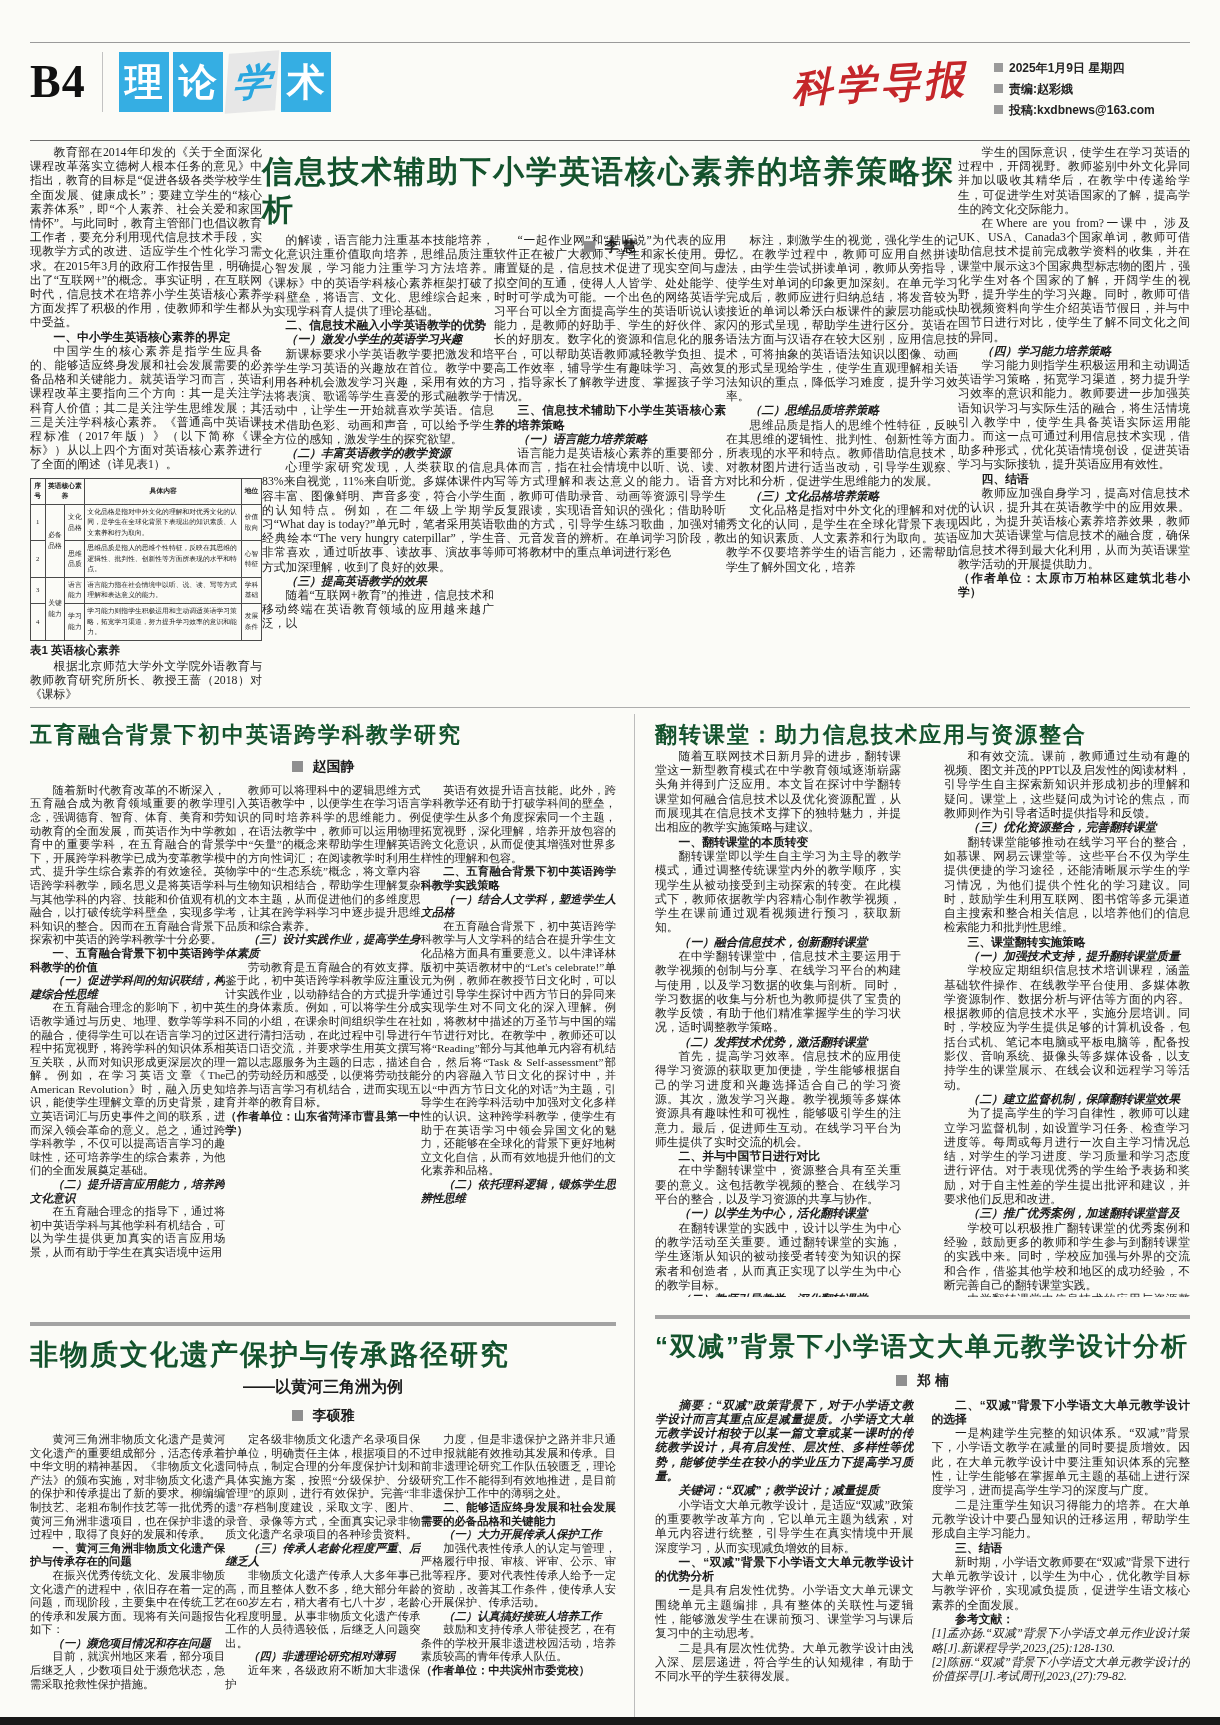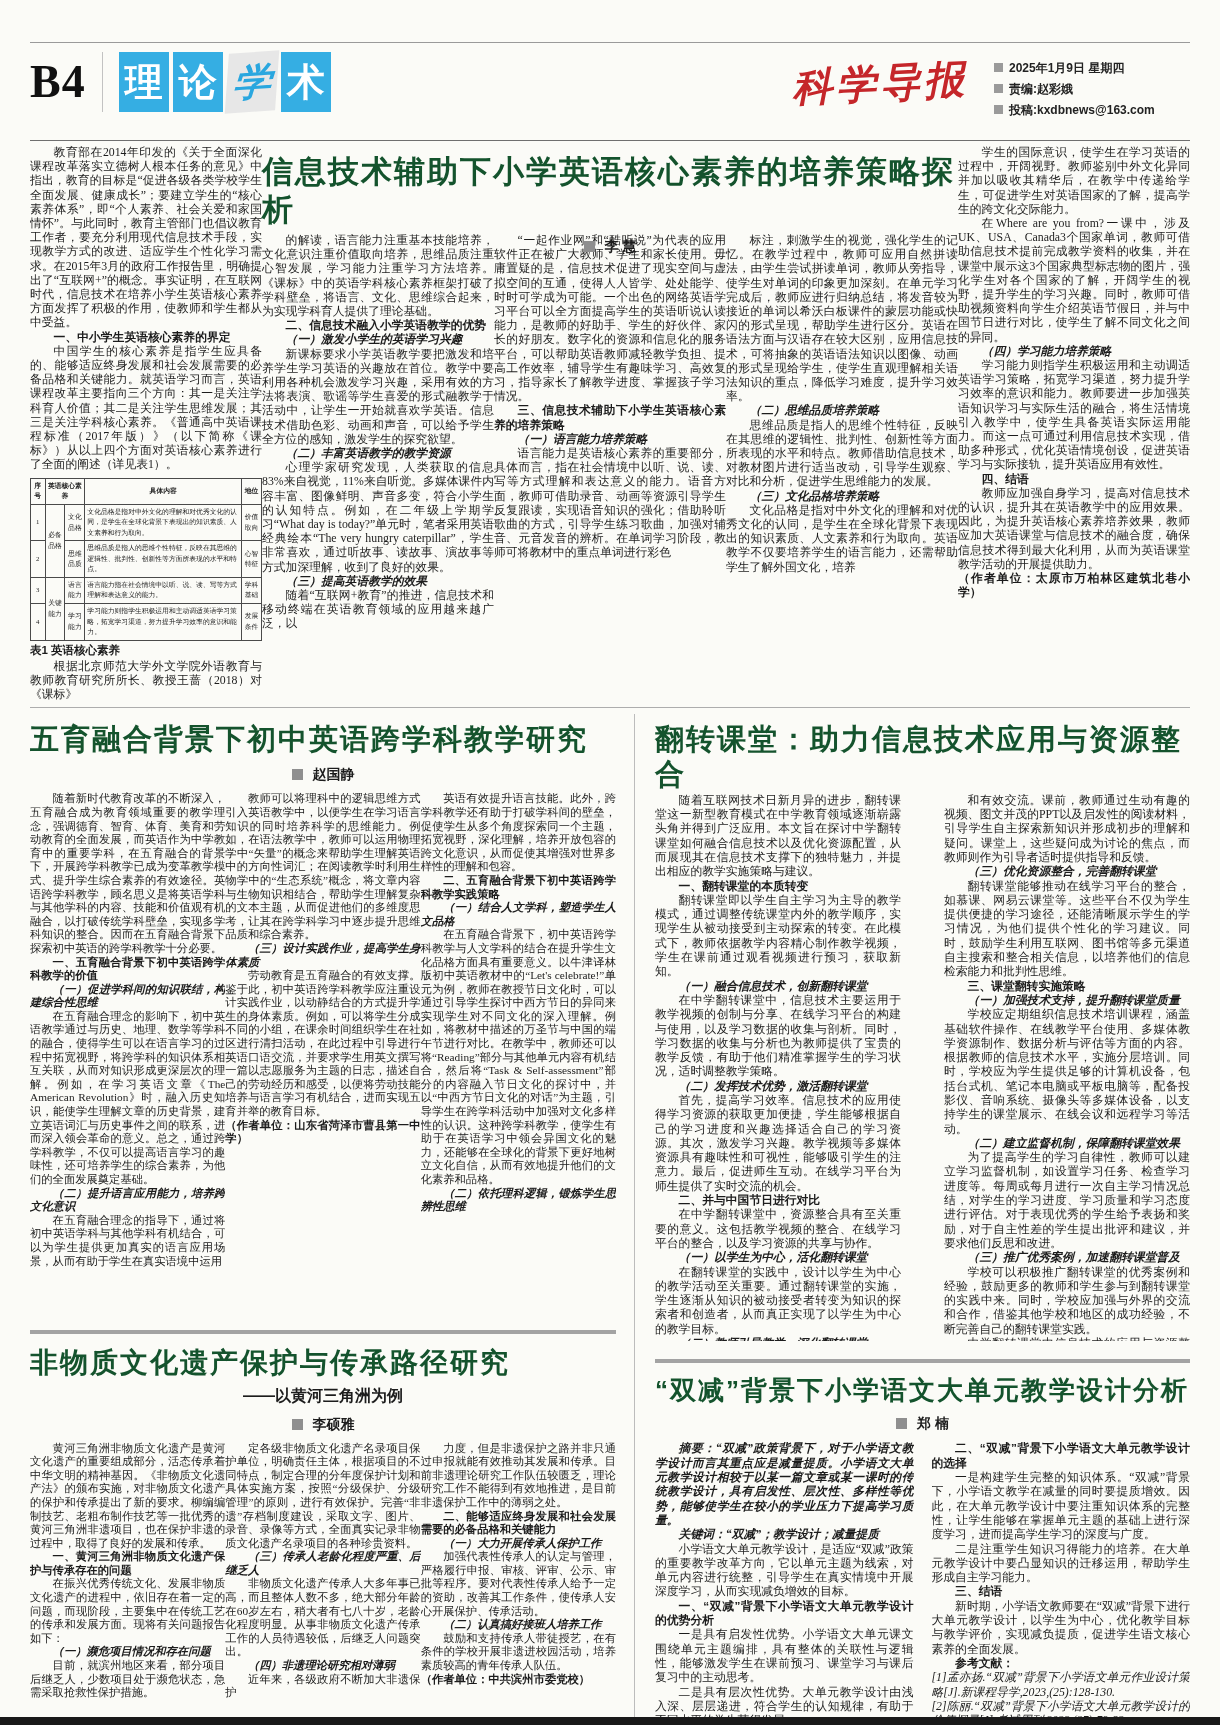--- a/index.html
+++ b/index.html
@@ -47,21 +47,21 @@
   
   .band{display:flex;margin-top:2px;}
   .band-left{width:586px;flex:none;}
   .band-right{flex:1;border-left:1px solid #bcbcbc;margin-left:18px;padding-left:20px;min-width:0;}
   .a2 .cols,.a4 .cols{grid-template-columns:repeat(3,1fr);}
   .a2 .col,.a4 .col{font-size:11.3px;line-height:13.6px;}
   .a2 .cols{height:520px;}
   .a3 .cols,.a5 .cols{grid-template-columns:repeat(2,1fr);gap:18px;}
   .a3 .col,.a5 .col{font-size:11.8px;line-height:14.3px;}
   .a3 .cols{height:548px;gap:43px;}
-  .a2 h1,.a3 h1{font-size:29px;}
+  .a2 h1,.a3 h1{font-size:22px;}
   .a4,.a5{border-top:4px solid #a3a3a3;margin-top:18px;padding-top:4px;}
   .a4 h1{font-size:28px;}
   .a5 h1{font-size:26px;}
   .a4 .cols,.a5 .cols{height:302px;}
   
   .tbl{width:100%;border-collapse:collapse;margin:6px 0 0;
        font:400 6.8px/1.55 "Liberation Serif",serif;}
   .tbl th,.tbl td{border:1px solid #4a4a4a;padding:2px 2px;text-align:center;vertical-align:middle;}
   .tbl td.content{text-align:left;}
   .tcaption{text-align:center;font:700 11.5px/18px "Liberation Sans",sans-serif;margin:5px 0 4px;text-indent:0;}

